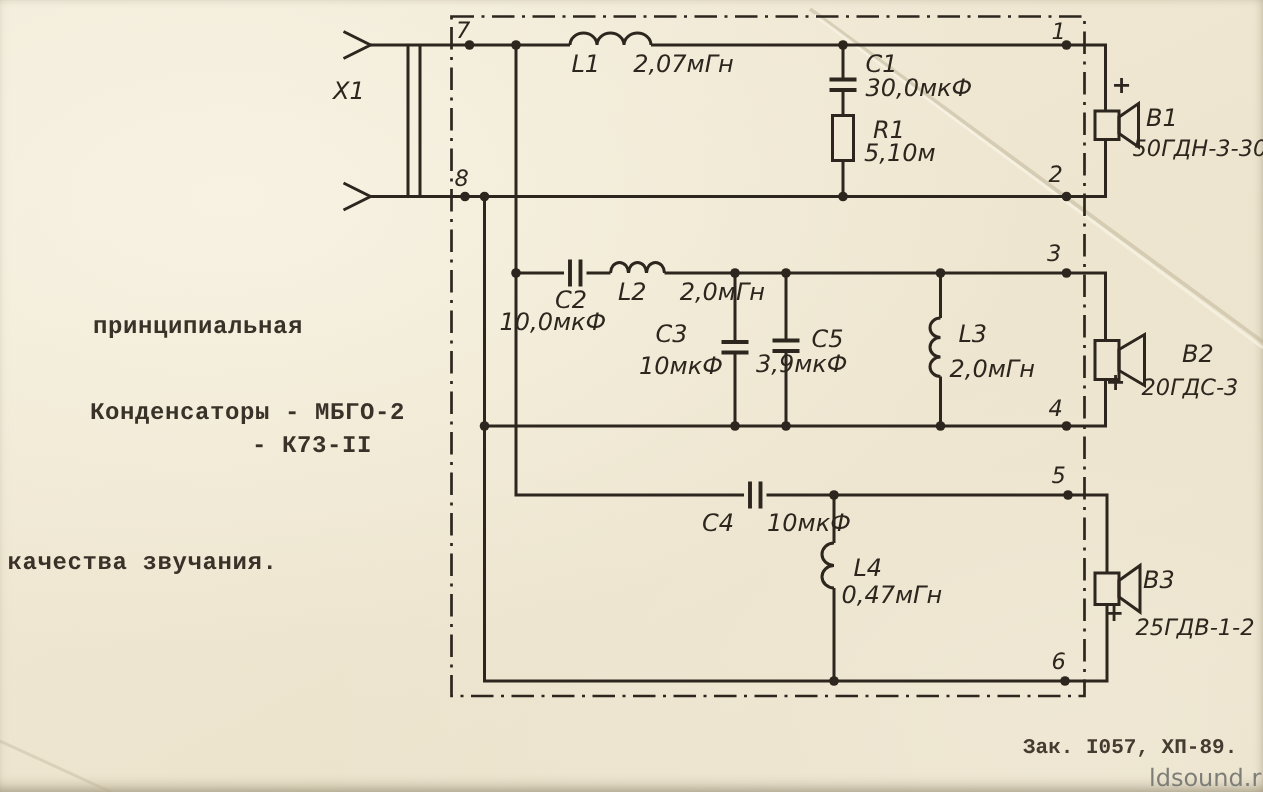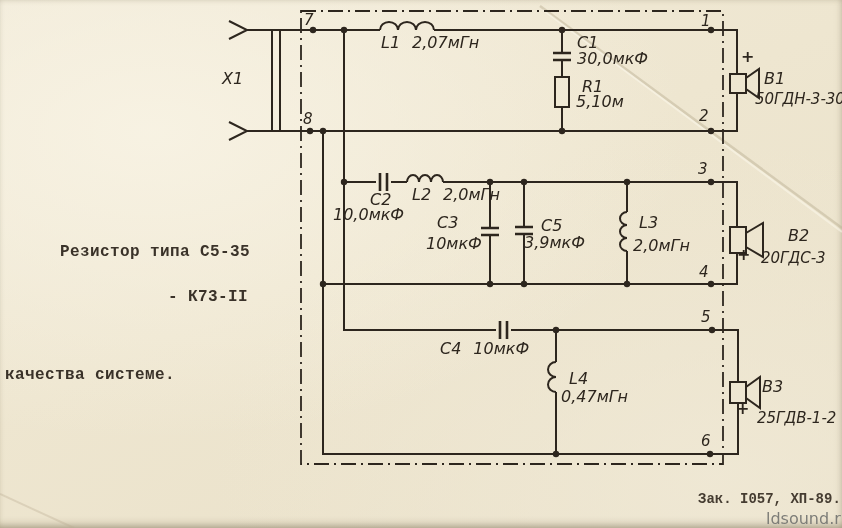--- a/index.html
+++ b/index.html
@@ -10,26 +10,26 @@
     background:
       radial-gradient(ellipse at 18% 25%, rgba(248,243,228,0.9) 0%, rgba(248,243,228,0) 55%),
       radial-gradient(ellipse at 85% 90%, rgba(240,233,214,0.8) 0%, rgba(240,233,214,0) 50%),
       linear-gradient(155deg,#f1ead8 0%,#eee6d0 45%,#e9e0c8 100%);
     box-shadow: inset 0 -7px 9px -5px rgba(95,85,60,.5), inset -4px 0 8px -5px rgba(120,108,80,.35), inset 0 3px 6px -4px rgba(120,108,80,.25);
     font-family:"DejaVu Sans",sans-serif;
   }
   svg{position:absolute;left:0;top:0;}
   .lbl{position:absolute;white-space:nowrap;color:#2d261e;}
   .hand{font:italic 16px "DejaVu Sans",sans-serif;}
-  .hand .gap{margin-left:12px;font-style:italic;}
+  .hand .gap{margin-left:22px;font-style:italic;}
   .node{font:italic 15px "DejaVu Sans",sans-serif;}
   .model{font:italic 15px "DejaVu Sans",sans-serif;}
   .plus{font:italic bold 16px "DejaVu Sans",sans-serif;}
   .type{position:absolute;white-space:nowrap;font:bold 16px "Liberation Mono","DejaVu Sans Mono",monospace;letter-spacing:0.4px;color:#3a3229;}
-  .stamp{position:absolute;white-space:nowrap;font:bold 14px "Liberation Mono","DejaVu Sans Mono",monospace;color:#453c31;margin-left:16px;}
+  .stamp{position:absolute;white-space:nowrap;font:bold 14px "Liberation Mono","DejaVu Sans Mono",monospace;color:#453c31;}
   .wm{position:absolute;white-space:nowrap;font:16px "DejaVu Sans",sans-serif;color:#7d7d78;}
 </style>
 </head>
 <body>
 
 <div class="paper">
 
   <svg width="842" height="528" viewBox="0 0 842 528">
 
     <g>
@@ -104,21 +104,21 @@
         <circle cx="524" cy="284" r="3.2"></circle>
         <circle cx="627" cy="284" r="3.2"></circle>
         <circle cx="711" cy="284" r="3.2"></circle>
       <circle cx="556" cy="330" r="3.2"></circle>
         <circle cx="712" cy="330" r="3.2"></circle>
       <circle cx="556" cy="454" r="3.2"></circle>
         <circle cx="710" cy="454" r="3.2"></circle>
     </g>
   </svg>
 
-  <div class="lbl hand" style="left:222px;top:69px">X1</div>
+  <div class="lbl hand" style="left:222px;top:51px">X1</div>
 
   <div class="lbl node" style="left:304px;top:11px">7</div>
   <div class="lbl node" style="left:303px;top:110px">8</div>
   <div class="lbl node" style="left:701px;top:12px">1</div>
   <div class="lbl node" style="left:699px;top:107px">2</div>
   <div class="lbl node" style="left:698px;top:160px">3</div>
   <div class="lbl node" style="left:699px;top:263px">4</div>
   <div class="lbl node" style="left:701px;top:308px">5</div>
   <div class="lbl node" style="left:701px;top:432px">6</div>
 
@@ -131,42 +131,43 @@
   <div class="lbl hand" style="left:576px;top:92px">5,10м</div>
 
   <div class="lbl hand" style="left:370px;top:190px">C2</div>
   <div class="lbl hand" style="left:333px;top:205px">10,0мкФ</div>
   <div class="lbl hand" style="left:412px;top:185px">
     <span>L2</span><span class="gap">2,0мГн</span>
   </div>
   <div class="lbl hand" style="left:437px;top:213px">C3</div>
   <div class="lbl hand" style="left:426px;top:234px">10мкФ</div>
   <div class="lbl hand" style="left:541px;top:216px">C5</div>
-  <div class="lbl hand" style="left:524px;top:233px">3,9мкФ</div>
+  <div class="lbl hand" style="left:504px;top:233px">3,9мкФ</div>
   <div class="lbl hand" style="left:639px;top:213px">L3</div>
   <div class="lbl hand" style="left:633px;top:236px">2,0мГн</div>
 
-  <div class="lbl hand" style="left:440px;top:339px">
+  <div class="lbl hand" style="left:468px;top:339px">
     <span>C4</span><span class="gap">10мкФ</span>
   </div>
   <div class="lbl hand" style="left:569px;top:369px">L4</div>
   <div class="lbl hand" style="left:561px;top:387px">0,47мГн</div>
 
   <div class="lbl plus" style="left:741px;top:47px">+</div>
   <div class="lbl hand" style="left:764px;top:69px">B1</div>
   <div class="lbl model" style="left:755px;top:90px">50ГДН-3-30</div>
 
   <div class="lbl hand" style="left:788px;top:226px">B2</div>
   <div class="lbl plus" style="left:737px;top:245px">+</div>
   <div class="lbl model" style="left:761px;top:249px">20ГДС-3</div>
 
   <div class="lbl hand" style="left:762px;top:377px">B3</div>
   <div class="lbl plus" style="left:736px;top:399px">+</div>
   <div class="lbl model" style="left:757px;top:409px">25ГДВ-1-2</div>
 
-  <div class="type" style="left:60px;top:243px">Резистор типа С5-35</div>
+  <div class="type" style="left:62px;top:209px">принципиальная</div>
+  <div class="type" style="left:60px;top:266px">Конденсаторы - МБГО-2</div>
   <div class="type" style="left:168px;top:288px">- К73-II</div>
-  <div class="type" style="left:5px;top:366px">качества системе.</div>
+  <div class="type" style="left:5px;top:366px">качества звучания.</div>
 
   <div class="stamp" style="left:682px;top:491px">Зак. I057, ХП-89.</div>
   <div class="wm" style="left:766px;top:509px">ldsound.ru</div>
 
 </div>
 
 </body></html>

